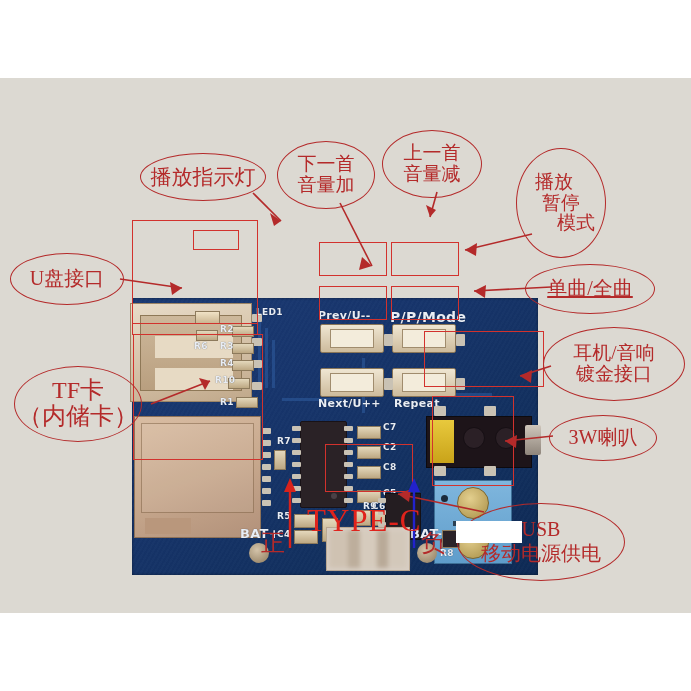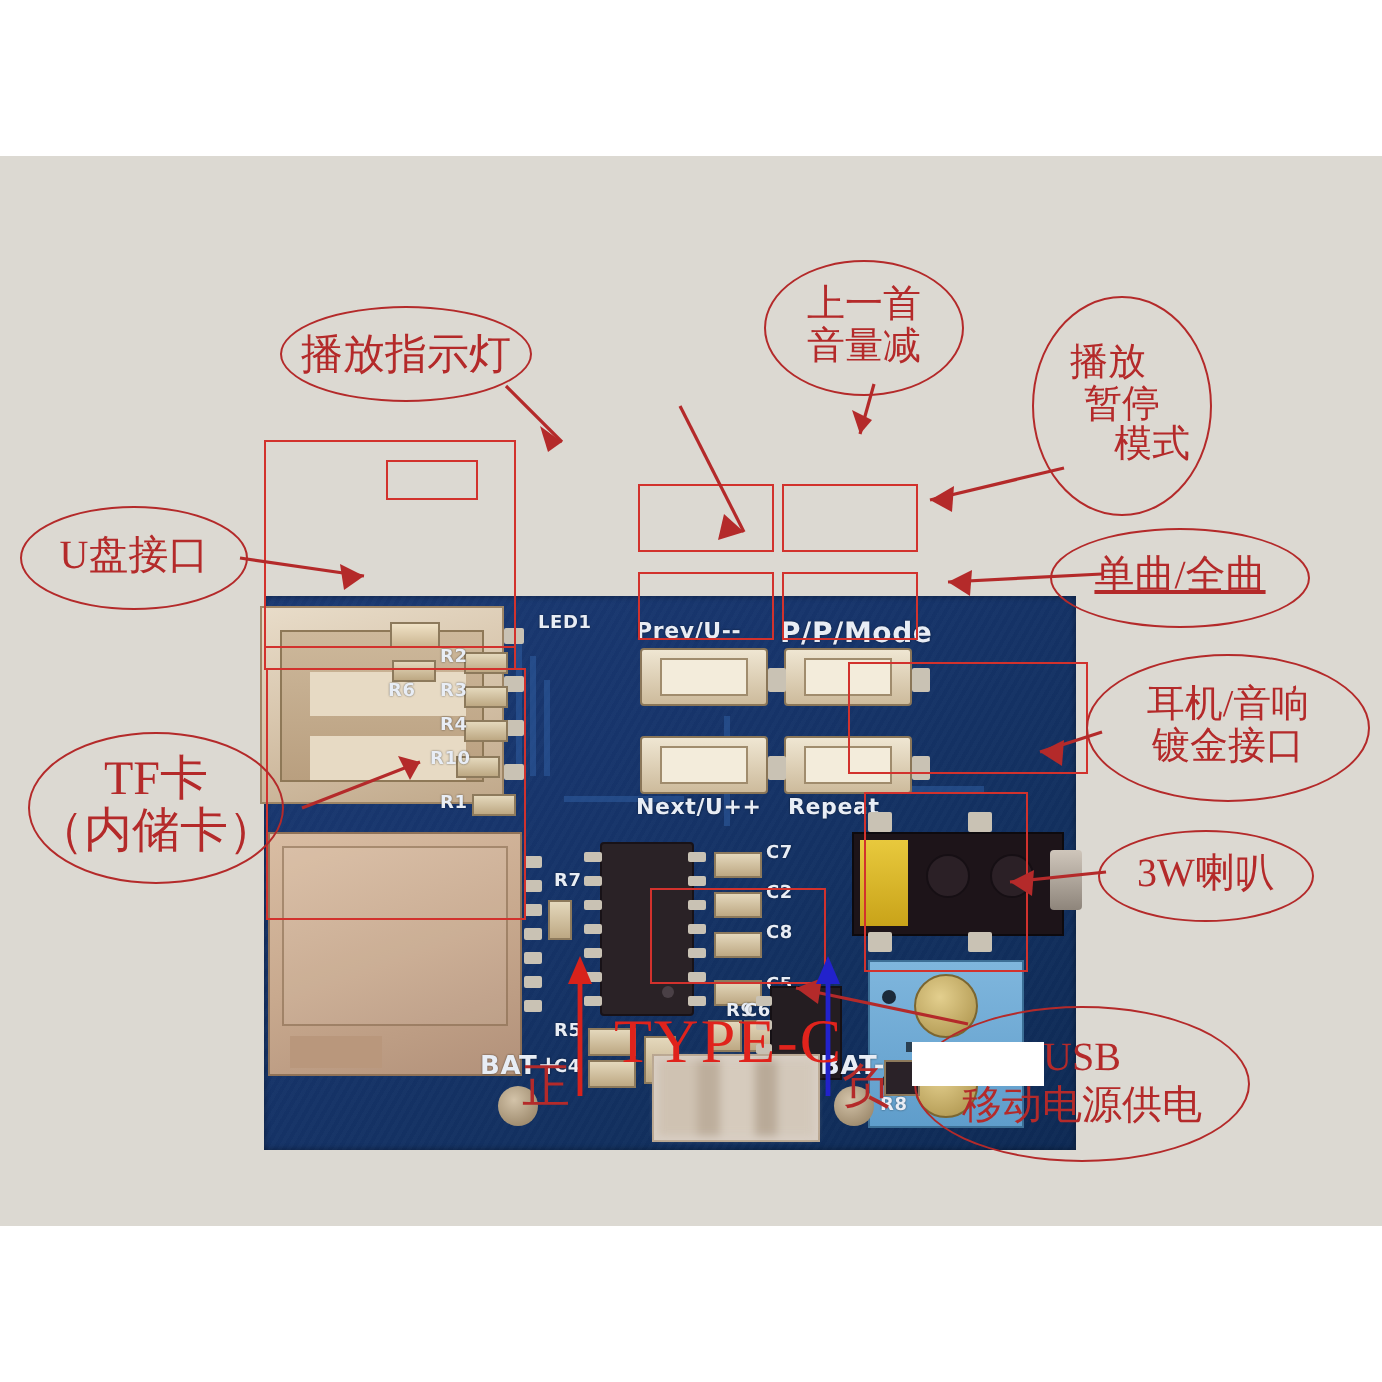--- a/index.html
+++ b/index.html
@@ -99,21 +99,21 @@
       <div class="pad" style="left:130px;top:190px;width:9px;height:6px;"></div>
       <div class="pad" style="left:130px;top:202px;width:9px;height:6px;"></div>
 
       <div class="led"></div>
       <div class="smd" style="left:64px;top:32px;width:20px;height:9px;"></div>
       <div class="smd" style="left:100px;top:28px;width:20px;height:9px;"></div>
       <div class="smd" style="left:100px;top:45px;width:20px;height:9px;"></div>
       <div class="smd" style="left:100px;top:62px;width:20px;height:9px;"></div>
       <div class="smd" style="left:96px;top:80px;width:20px;height:9px;"></div>
 
-      <div class="silk" style="left:93px;top:9px;font-size:9px;padding-left:44px;">LED1</div>
+      <div class="silk" style="left:80px;top:9px;font-size:9px;padding-left:44px;">LED1</div>
       <div class="silk" style="left:88px;top:26px;font-size:9px;">R2</div>
       <div class="silk" style="left:62px;top:43px;font-size:9px;">R6</div>
       <div class="silk" style="left:88px;top:43px;font-size:9px;">R3</div>
       <div class="silk" style="left:88px;top:60px;font-size:9px;">R4</div>
       <div class="silk" style="left:83px;top:77px;font-size:9px;">R10</div>
       <div class="silk" style="left:88px;top:99px;font-size:9px;">R1</div>
       <div class="smd" style="left:104px;top:99px;width:20px;height:9px;"></div>
 
       <div class="btn" style="left:188px;top:26px;">
           <div class="cap"></div>
@@ -261,20 +261,24 @@
       <polygon points="290,478 284,492 296,492" fill="#d8221b"></polygon>
       <line x1="414" y1="548" x2="414" y2="484" stroke="#2222cc" stroke-width="2.4"></line>
       <polygon points="414,478 408,492 420,492" fill="#2222cc"></polygon>
     </g>
   </svg>
 
   <div class="oval" style="left:140px;top:153px;width:124px;height:46px;font-size:21px;">
     <span>播放指示灯</span>
   </div>
 
+  <div class="oval" style="left:277px;top:141px;width:96px;height:66px;font-size:19px;">
+    <span>下一首</span>
+    <span>音量加</span>
+  </div>
 
   <div class="oval" style="left:382px;top:130px;width:98px;height:66px;font-size:19px;">
     <span>上一首</span>
     <span>音量减</span>
   </div>
 
   <div class="oval" style="left:516px;top:148px;width:88px;height:108px;font-size:19px;align-items:center;">
     <span style="margin-right:14px;">播放</span>
     <span>暂停</span>
     <span style="margin-left:30px;">模式</span>

